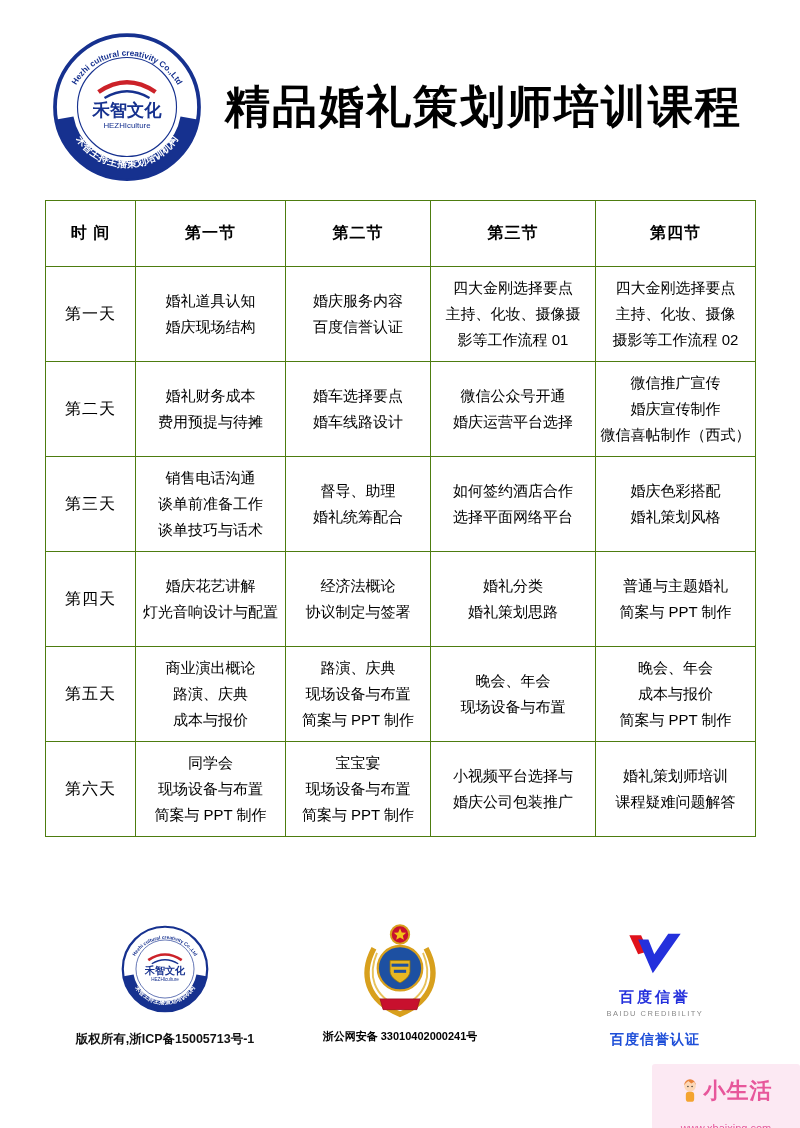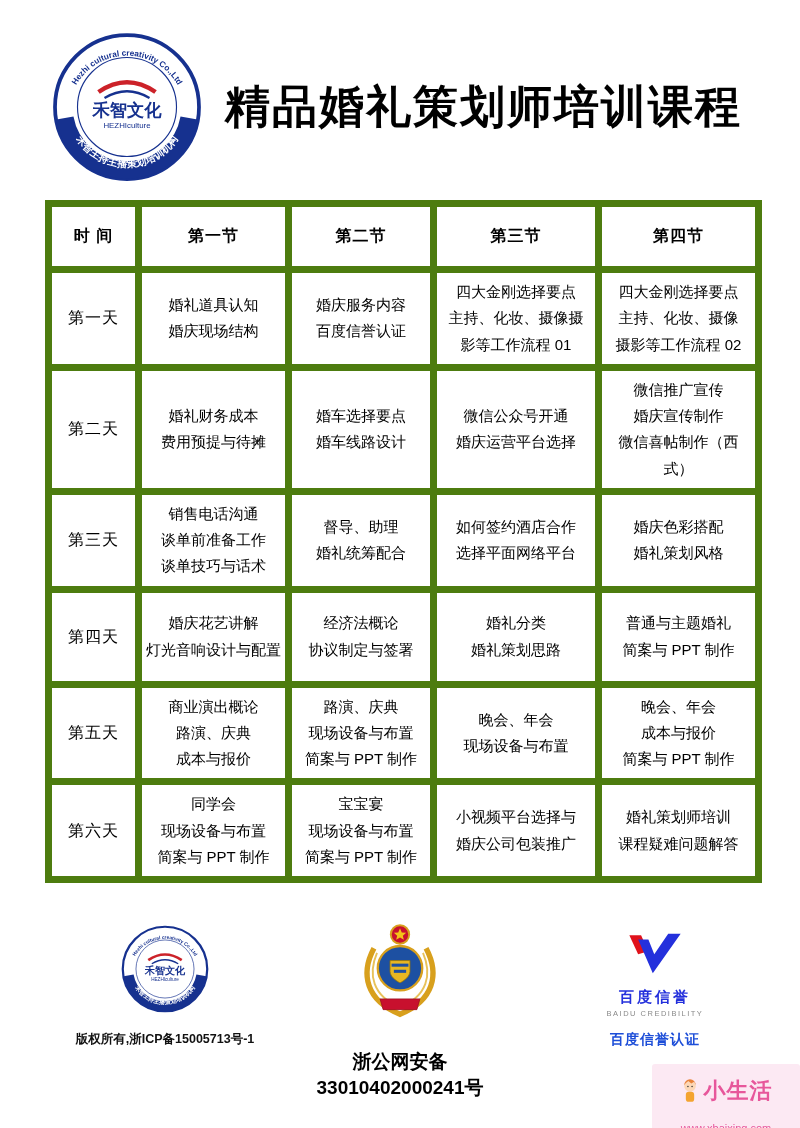--- a/index.html
+++ b/index.html
@@ -25,21 +25,21 @@
     color: #000;
   }
 
   
   table.course-table {
     position: absolute; top: 200px; left: 45px;
     width: 710px; border-collapse: collapse; table-layout: fixed;
     background: #fff;
   }
   .course-table th, .course-table td {
-    border: 7px solid #4d7c0f;
+    border: 1px solid #4d7c0f;
     text-align: center; vertical-align: middle;
     white-space: pre-line;
     padding: 6px 4px;
   }
   .course-table th {
     font-size: 16px; font-weight: bold; height: 66px;
     letter-spacing: 1px;
   }
   .course-table td { font-size: 15px; line-height: 1.75; height: 95px; }
   .course-table td.day { font-size: 16px; letter-spacing: 1px; }
@@ -49,21 +49,21 @@
   .footer-left   { left: 75px;  top: 925px; width: 180px; }
   .footer-center { left: 305px; top: 918px; width: 190px; }
   .footer-right  { left: 565px; top: 928px; width: 180px; }
 
   .logo-small { width: 88px; height: 88px; }
   .copyright-text {
     margin-top: 14px; font-size: 12.5px; font-weight: bold; color: #111;
   }
   .badge-svg { width: 92px; height: 102px; }
   .police-record-text {
-    margin-top: 25px; font-size: 19px; font-weight: bold; color: #000;
+    margin-top: 5px; font-size: 11px; font-weight: bold; color: #000;
   }
   .baidu-logo-svg { width: 66px; height: 54px; }
   .baidu-name-cn {
     font-size: 15px; font-weight: bold; color: #2430dc; letter-spacing: 3px;
     margin-top: 2px;
   }
   .baidu-name-en {
     font-size: 7.5px; color: #8a8a8a; letter-spacing: 1.5px; margin-top: 2px;
   }
   .baidu-cert-text {

